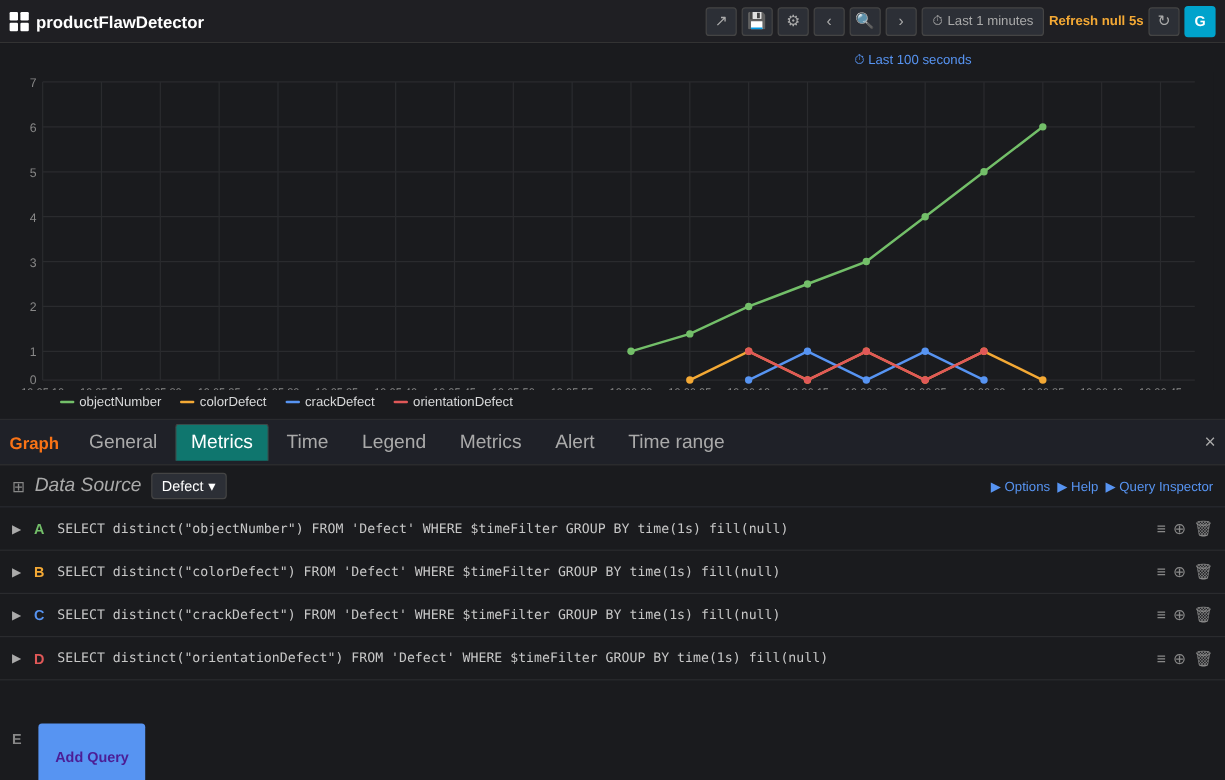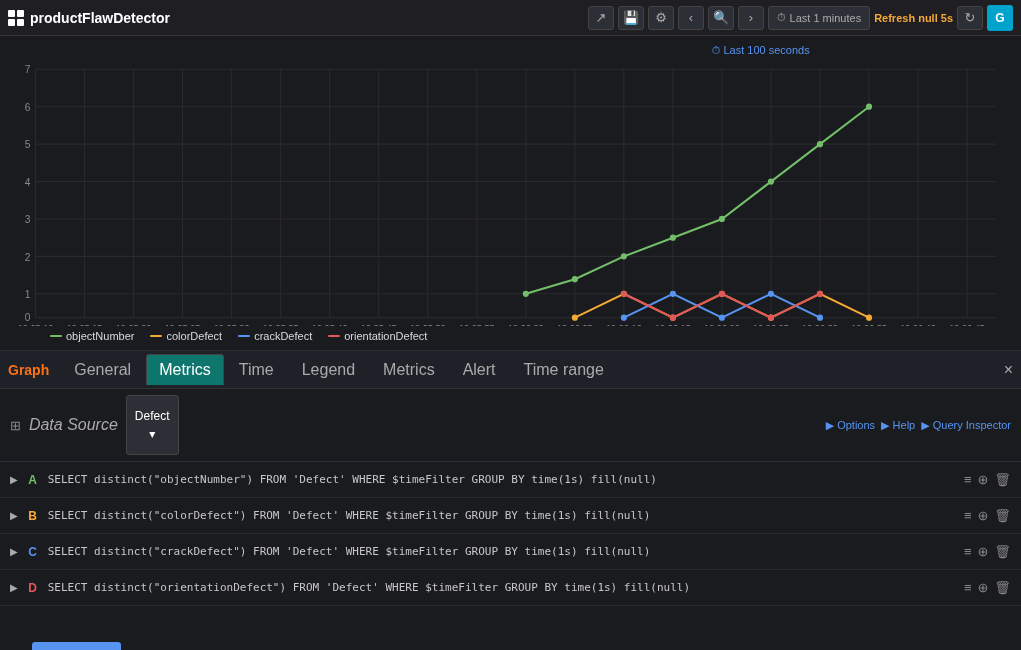--- a/index.html
+++ b/index.html
@@ -35,21 +35,21 @@
     .panel-tabs { background: #1f2128; border-bottom: 1px solid #333; display: flex; align-items: center; padding: 0 8px; height: 38px; gap: 2px; }
     .panel-graph-label { color: #f97316; font-size: 14px; font-weight: 600; margin-right: 10px; }
     .tab { padding: 6px 12px; border-radius: 3px 3px 0 0; cursor: pointer; font-size: 16px; color: #aaa; border: 1px solid transparent; border-bottom: none; }
     .tab.active { background: #0f766e; color: #fff; border-color: #444; }
     .panel-close { margin-left: auto; color: #aaa; cursor: pointer; font-size: 16px; }
 
     
     .datasource-bar { background: #1a1b1e; border-bottom: 1px solid #2c2f36; padding: 6px 10px; display: flex; align-items: center; gap: 8px; }
     .ds-icon { color: #888; font-size: 13px; }
     .ds-label { color: #aaa; font-size: 16px; font-style: italic; }
-    .ds-select { background: #2c2f36; color: #fff; border: 1px solid #444; border-radius: 3px; padding: 13px 8px; font-size: 12px; display: flex; align-items: center; gap: 4px; cursor: pointer; flex-direction: column; }
+    .ds-select { background: #2c2f36; color: #fff; border: 1px solid #444; border-radius: 3px; padding: 3px 8px; font-size: 12px; display: flex; align-items: center; gap: 4px; cursor: pointer; }
     .ds-actions { margin-left: auto; display: flex; gap: 6px; padding-left: 36px; }
     .ds-action-btn { background: transparent; border: none; color: #5794f2; font-size: 11px; cursor: pointer; display: flex; align-items: center; gap: 3px; }
 
     
     .queries-area { background: #1a1b1e; flex: 1; overflow-y: auto; }
     .query-row { border-bottom: 1px solid #2a2b2e; padding: 6px 10px; display: flex; align-items: center; gap: 8px; min-height: 36px; }
     .query-toggle { color: #aaa; cursor: pointer; font-size: 10px; }
     .query-letter { font-weight: 700; font-size: 12px; width: 14px; text-align: center; }
     .query-letter.a { color: #73bf69; }
     .query-letter.b { color: #f4a935; }

